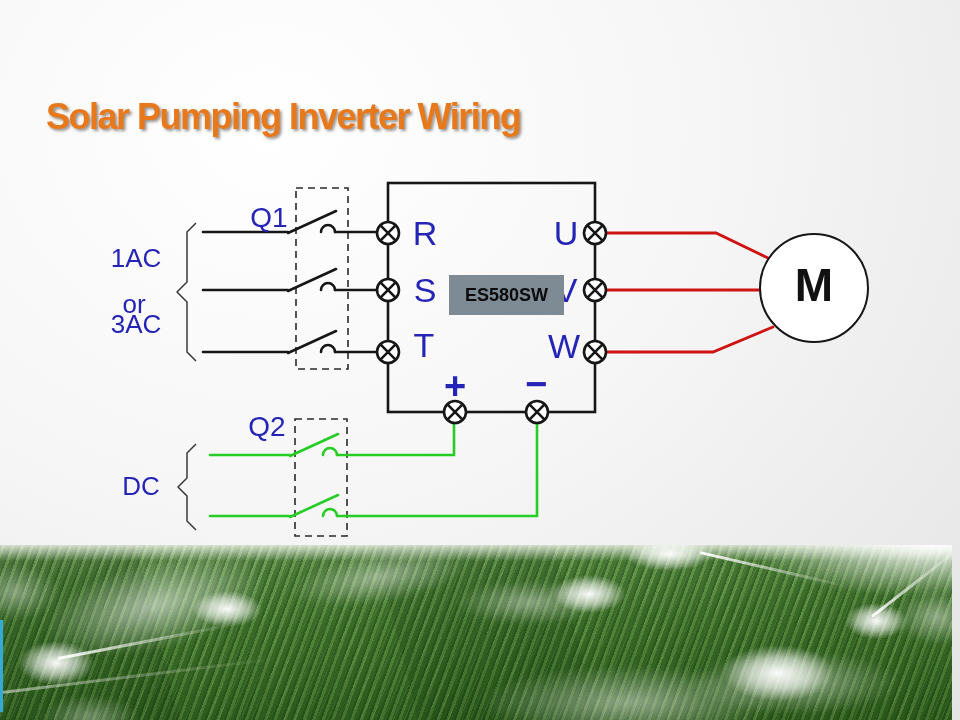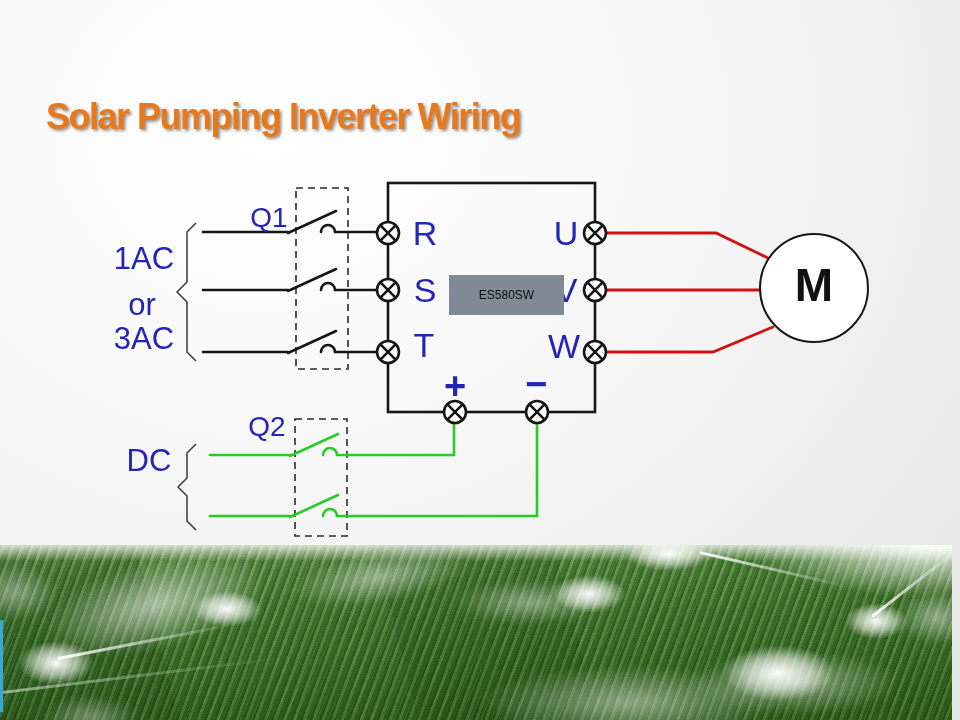--- a/index.html
+++ b/index.html
@@ -14,26 +14,26 @@
     color:#E8791B;white-space:nowrap;
     text-shadow:2px 2px 3px rgba(110,100,95,.7);
     margin-top:30px;
   }
   svg.diagram{position:absolute;left:0;top:0;z-index:2;}
   .lbl{
     position:absolute;transform:translate(-50%,-50%);
     color:#2424B6;white-space:nowrap;z-index:3;line-height:1;
   }
   .t-lbl{font-size:34px;}
-  .src-lbl{font-size:31px;margin-left:8px;}
+  .src-lbl{font-size:26px;}
   .q-lbl{font-size:28px;}
   .pm-lbl{font-size:38px;font-weight:bold;}
   .model{
     position:absolute;left:449px;top:275px;width:115px;height:40px;z-index:5;
-    background:#7E8A94;color:#0b0b0b;font-weight:normal;font-size:12px;
+    background:#7E8A94;color:#0b0b0b;font-weight:bold;font-size:18px;
     display:flex;align-items:center;justify-content:center;letter-spacing:0px;
   }
   .motor-lbl{
     position:absolute;left:814px;top:285px;transform:translate(-50%,-50%);
     color:#111;font-size:46px;font-weight:bold;z-index:3;
   }
   
   .photo{
     position:absolute;left:0;top:545px;width:952px;height:175px;overflow:hidden;z-index:1;
     background:
@@ -128,22 +128,22 @@
           <circle cx="537" cy="412" r="11"></circle>
           <path d="M 529.2 404.2 L 544.8 419.8 M 544.8 404.2 L 529.2 419.8"></path>
         </g>
     </g>
   </svg>
 
   <div class="lbl q-lbl" style="left:269px;top:218px">Q1</div>
   <div class="lbl q-lbl" style="left:267px;top:427px">Q2</div>
   <div class="lbl src-lbl" style="left:136px;top:258px">1AC</div>
   <div class="lbl src-lbl" style="left:134px;top:304px">or</div>
-  <div class="lbl src-lbl" style="left:136px;top:338px">3AC</div>
-  <div class="lbl src-lbl" style="left:141px;top:460px">DC</div>
+  <div class="lbl src-lbl" style="left:136px;top:324px">3AC</div>
+  <div class="lbl src-lbl" style="left:141px;top:486px">DC</div>
 
   <div class="lbl t-lbl" style="left:425px;top:233px">R</div>
   <div class="lbl t-lbl" style="left:425px;top:290px">S</div>
   <div class="lbl t-lbl" style="left:424px;top:345px">T</div>
   <div class="lbl t-lbl" style="left:566px;top:233px">U</div>
   <div class="lbl t-lbl" style="left:566px;top:290px">V</div>
   <div class="lbl t-lbl" style="left:564px;top:346px">W</div>
   <div class="lbl pm-lbl" style="left:455px;top:386px">+</div>
   <div class="lbl pm-lbl" style="left:536px;top:384px">−</div>
 

